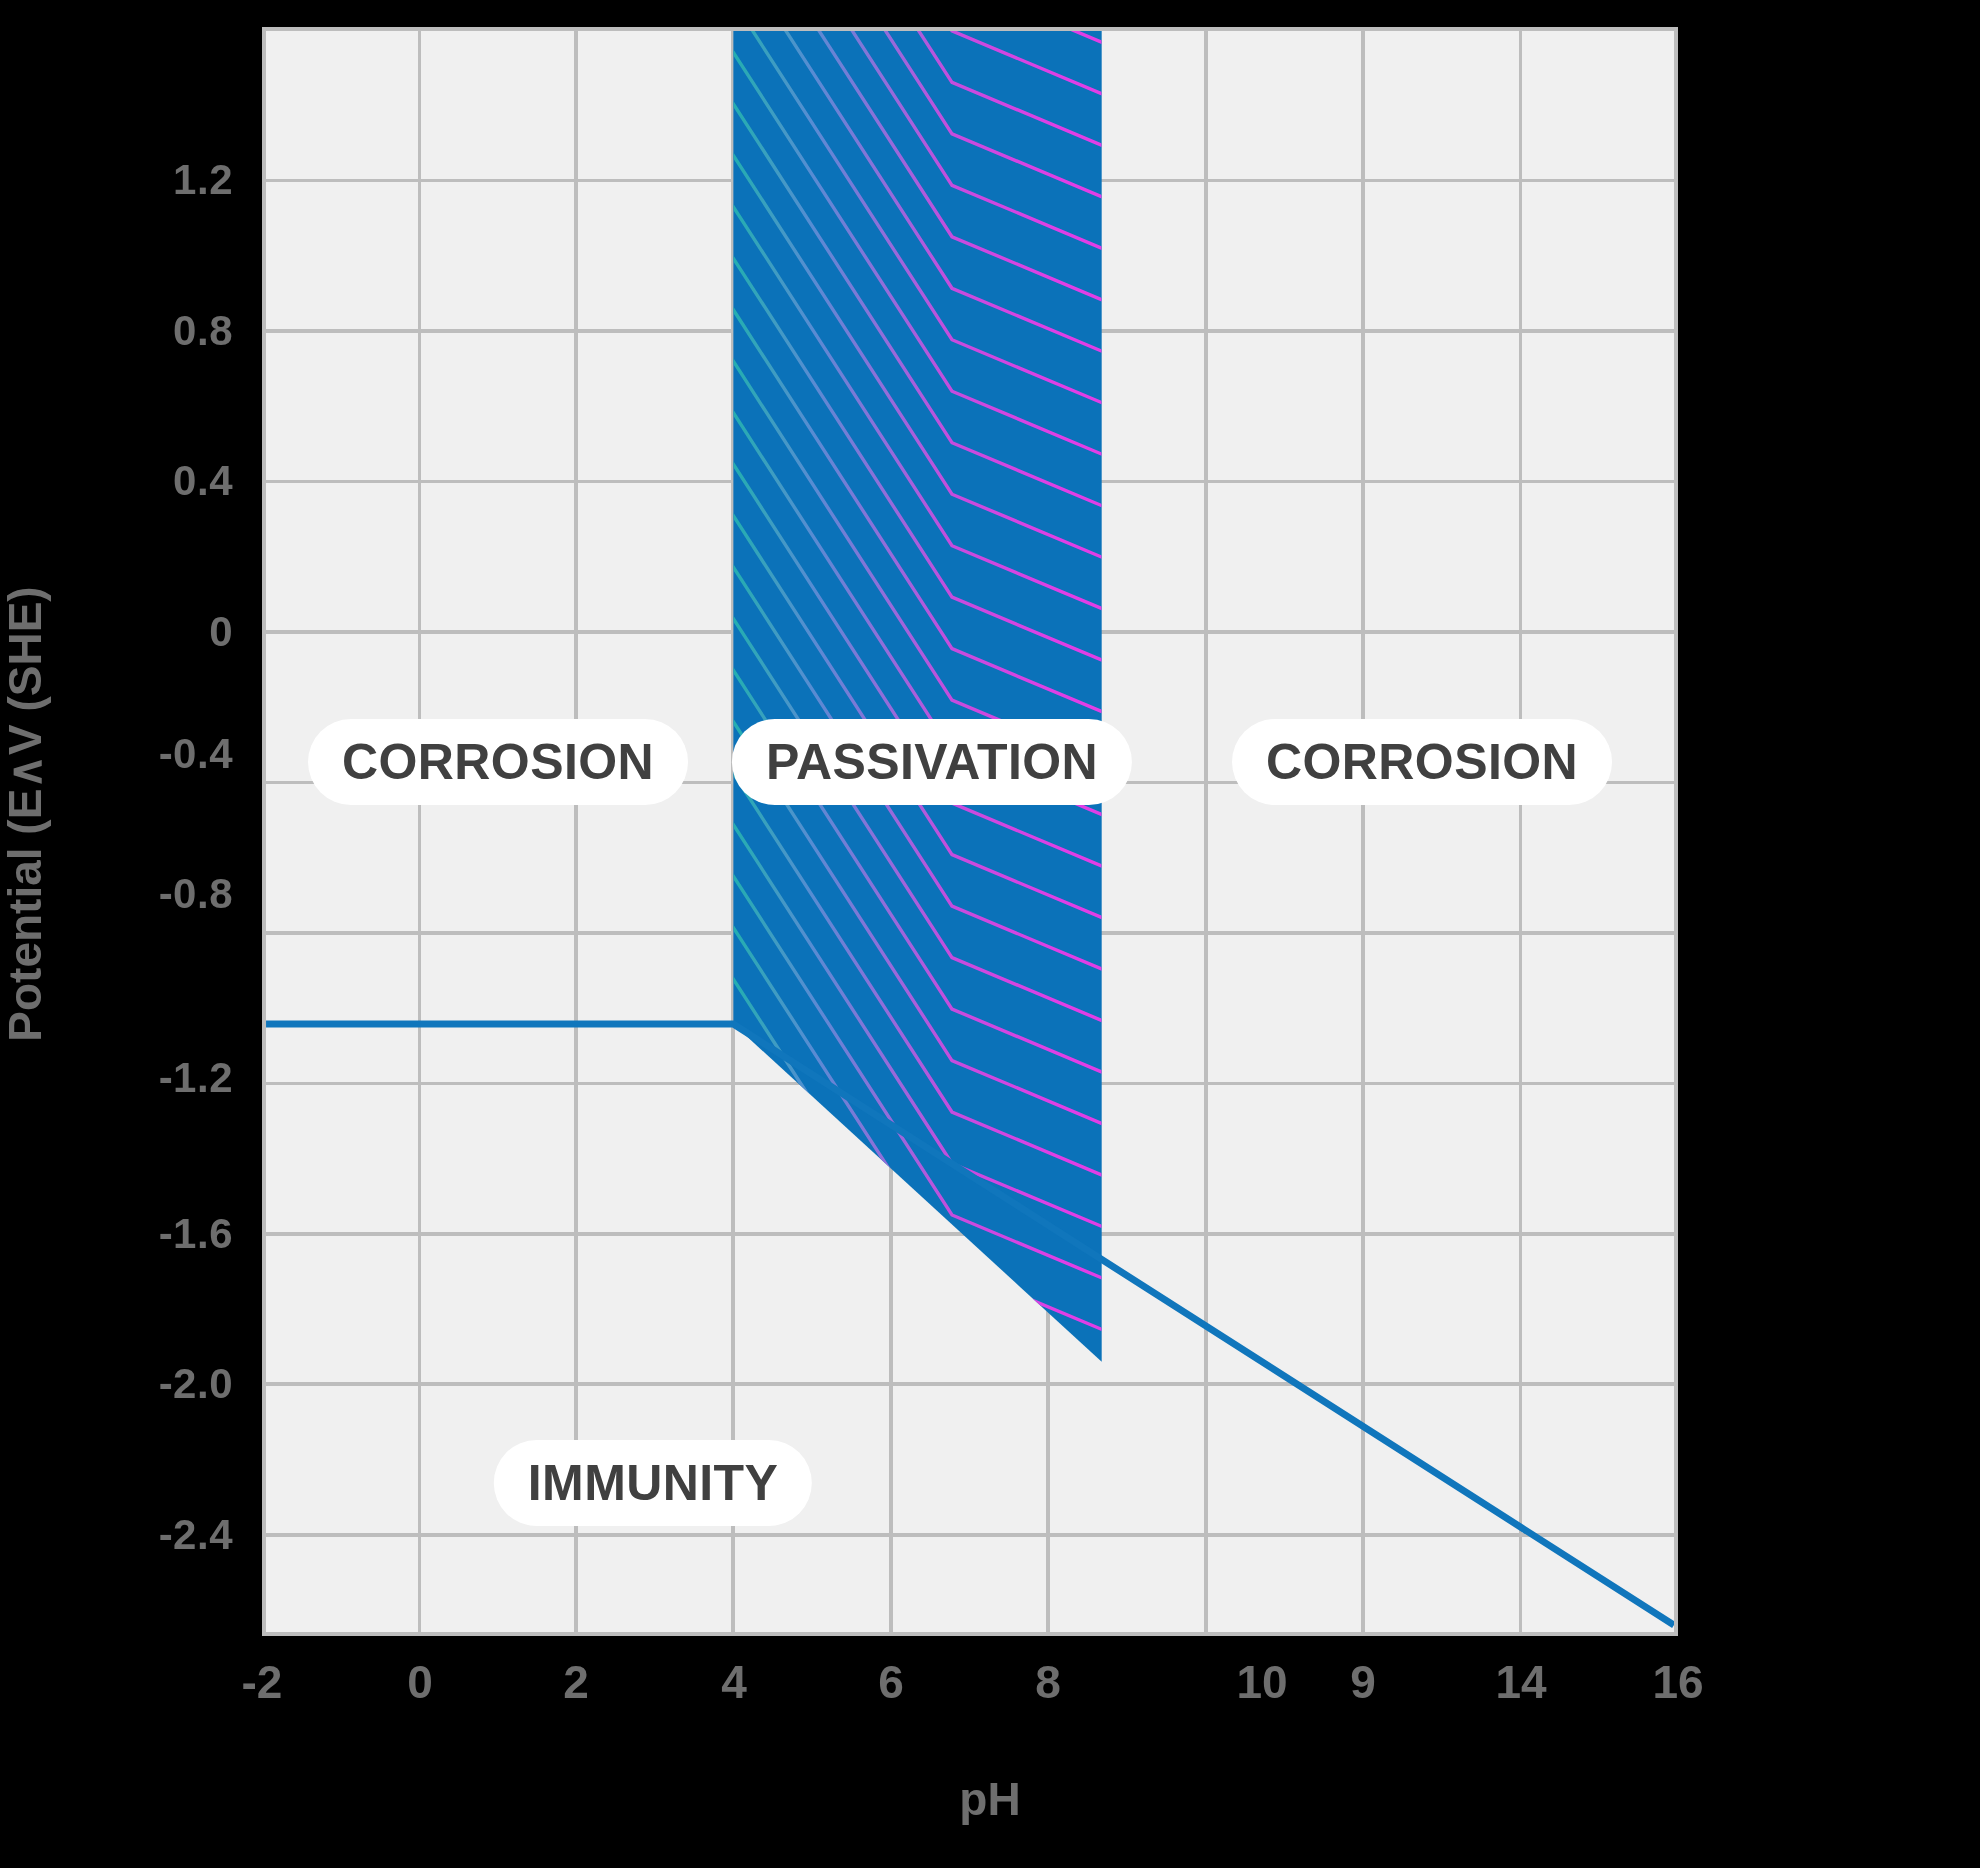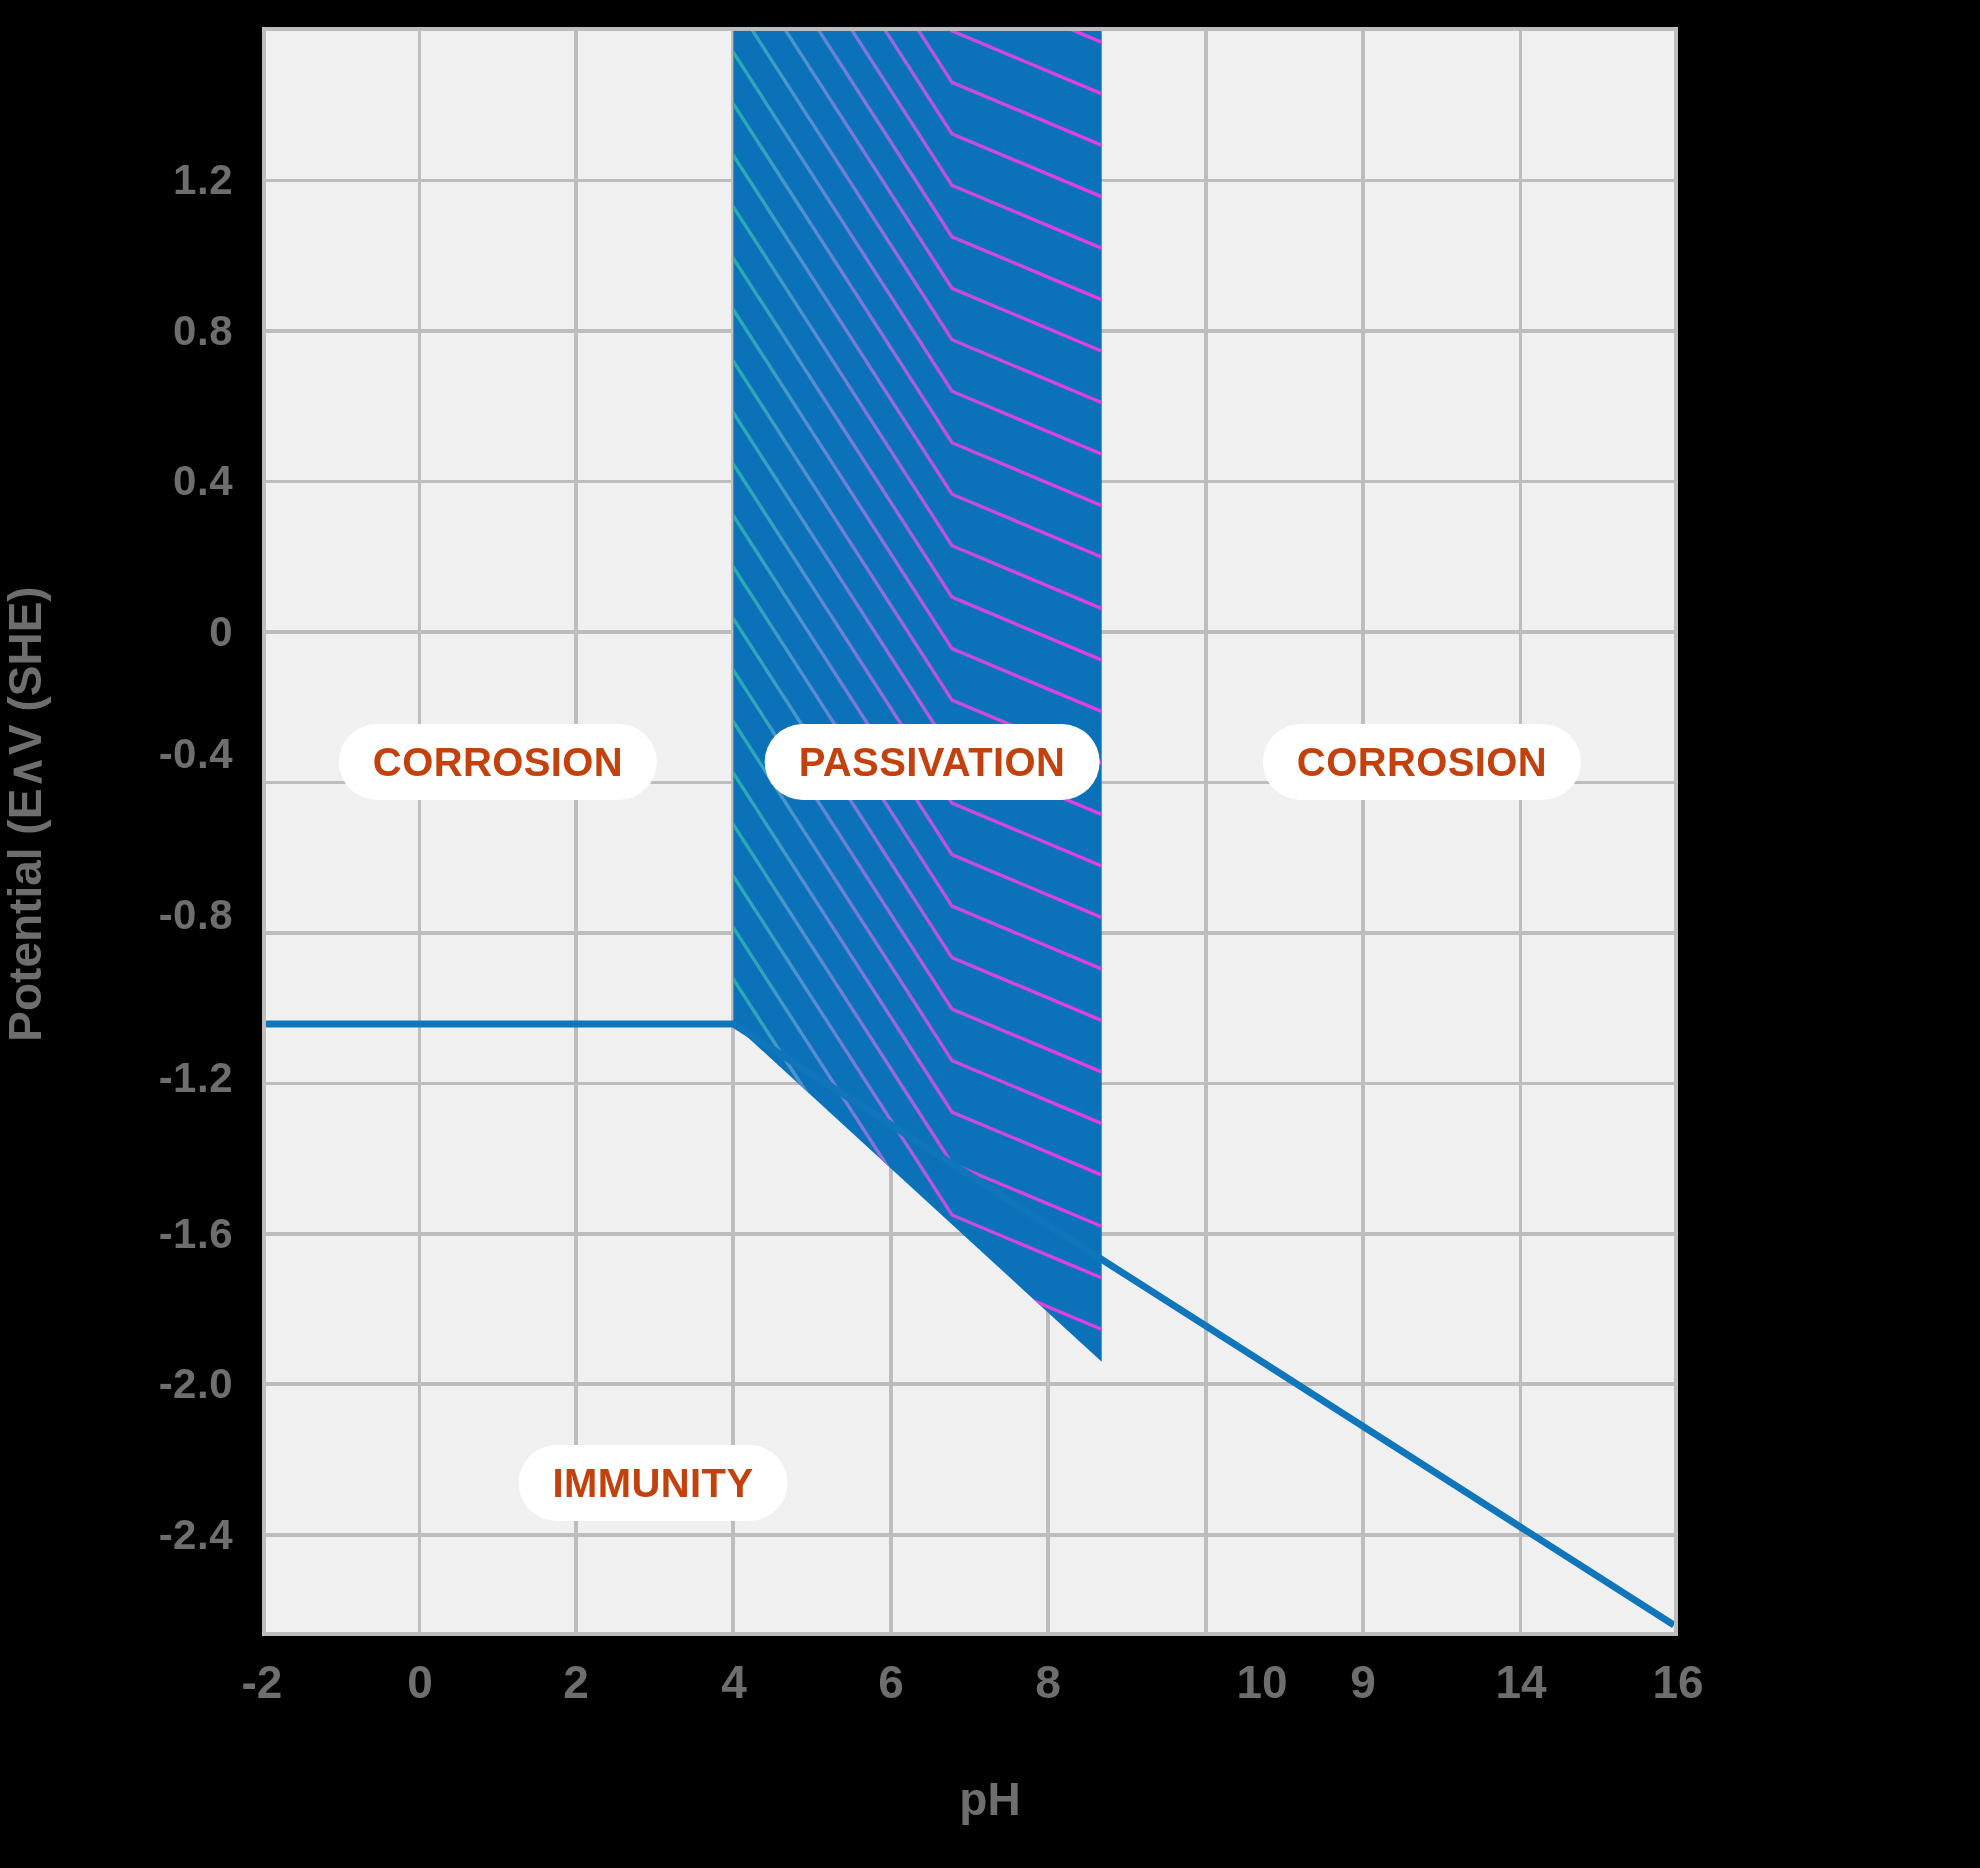--- a/index.html
+++ b/index.html
@@ -34,38 +34,38 @@
     transform:rotate(-90deg);white-space:nowrap;
   }
   #xlabel{
     position:absolute;left:0;top:1772px;width:1980px;text-align:center;
     color:#6e6e6e;font-size:46px;font-weight:700;
   }
 
   
   .pill{
     position:absolute;background:#ffffff;border-radius:989px;
-    color:#c2410c;font-size:40px;font-weight:700;letter-spacing:0.4px;
+    color:#404040;font-size:50px;font-weight:700;letter-spacing:0.4px;
     padding:18px 34px;white-space:nowrap;transform:translate(-50%,-50%);
     line-height:1;
   }
 </style>
 </head>
 <body>
 
 <div id="root">
 
   <div id="ylabel">Potential (E∧V (SHE)</div>
 
   <div class="ytick" style="top:180px;">1.2</div>
   <div class="ytick" style="top:331px;">0.8</div>
   <div class="ytick" style="top:481px;">0.4</div>
   <div class="ytick" style="top:632px;">0</div>
   <div class="ytick" style="top:754px;">-0.4</div>
-  <div class="ytick" style="top:915px;margin-left:36px;">-0.8</div>
+  <div class="ytick" style="top:894px;margin-left:36px;">-0.8</div>
   <div class="ytick" style="top:1078px;">-1.2</div>
   <div class="ytick" style="top:1234px;">-1.6</div>
   <div class="ytick" style="top:1384px;margin-left:21px;">-2.0</div>
   <div class="ytick" style="top:1535px;">-2.4</div>
 
   <div class="xtick" style="left:262px;">-2</div>
   <div class="xtick" style="left:420px;">0</div>
   <div class="xtick" style="left:576px;">2</div>
   <div class="xtick" style="left:734px;">4</div>
   <div class="xtick" style="left:891px;">6</div>

